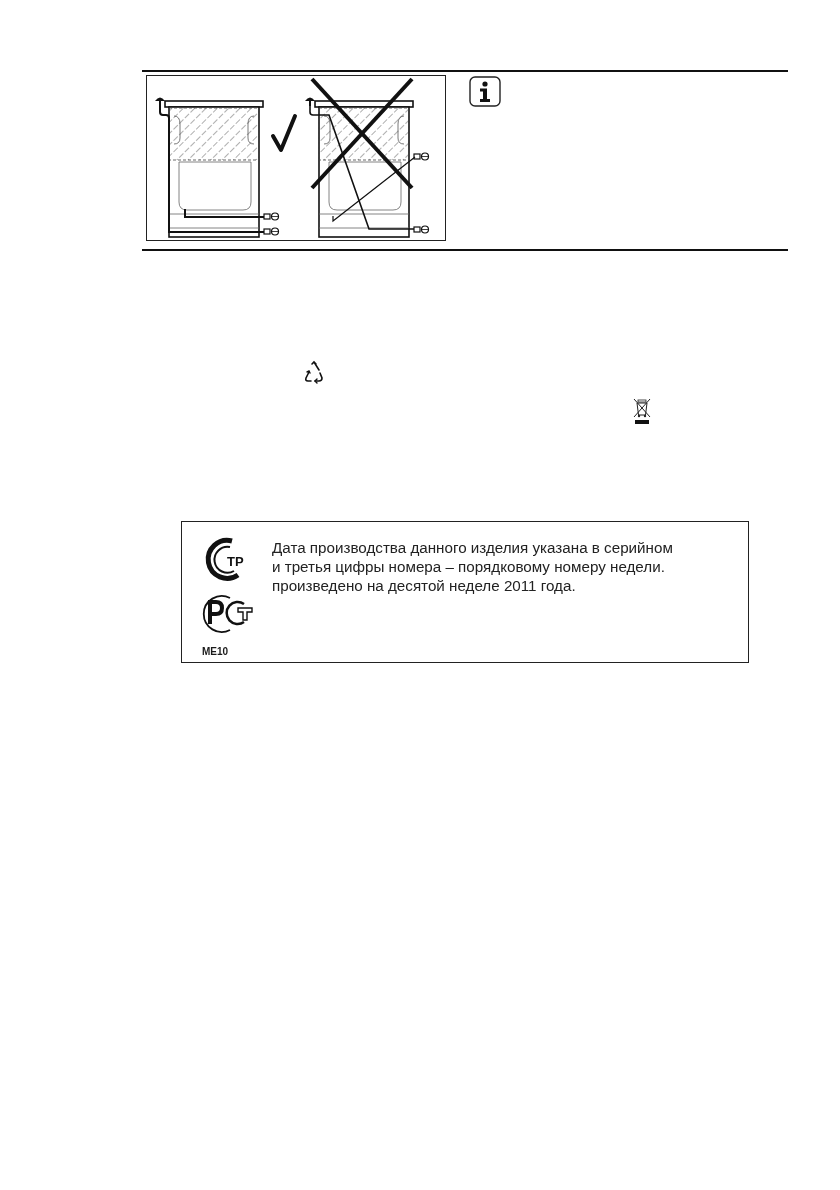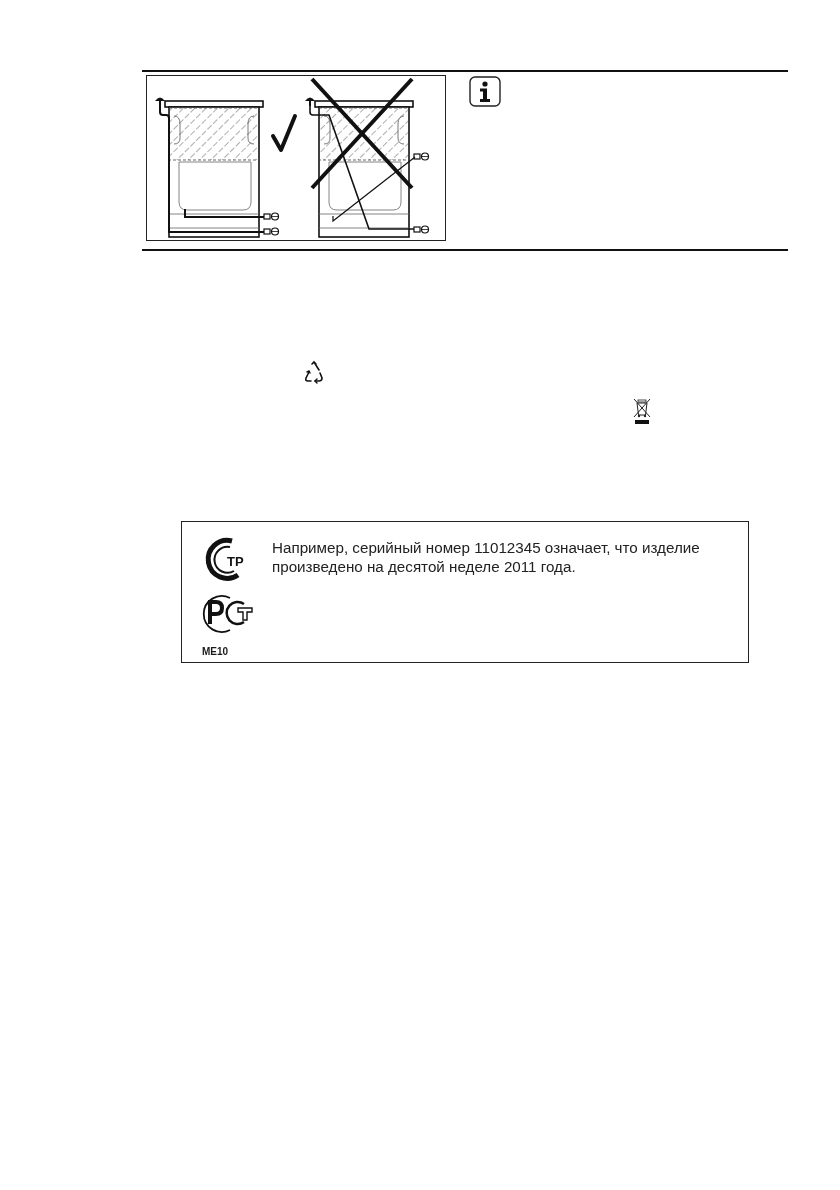--- a/index.html
+++ b/index.html
@@ -132,16 +132,17 @@
       <g>
         <path d="M36 64 a18 18 0 1 0 0 32" fill="none" stroke="#111" stroke-width="1.8"></path>
         <path d="M16 90 v-22 h6 q6 0 6 6 q0 6 -6 6 h-6" fill="none" stroke="#111" stroke-width="4"></path>
         <path d="M50 70 a11 11 0 1 0 0 18" fill="none" stroke="#111" stroke-width="2.5"></path>
         <path d="M44 74 h14 v4 h-5 v8 h-4 v-8 h-5 z" fill="none" stroke="#111" stroke-width="1.4"></path>
       </g>
     </svg>
     <div class="me10">ME10</div>
   </div>
   <div class="cert-text">
-    <div>Например, серийный номер 11012345 означает, что изделие</div>
+    <div>Дата производства данного изделия указана в серийном</div>
+    <div>и третья цифры номера – порядковому номеру недели.</div>
     <div>произведено на десятой неделе 2011 года.</div>
   </div>
 </div>
 
 </body></html>

